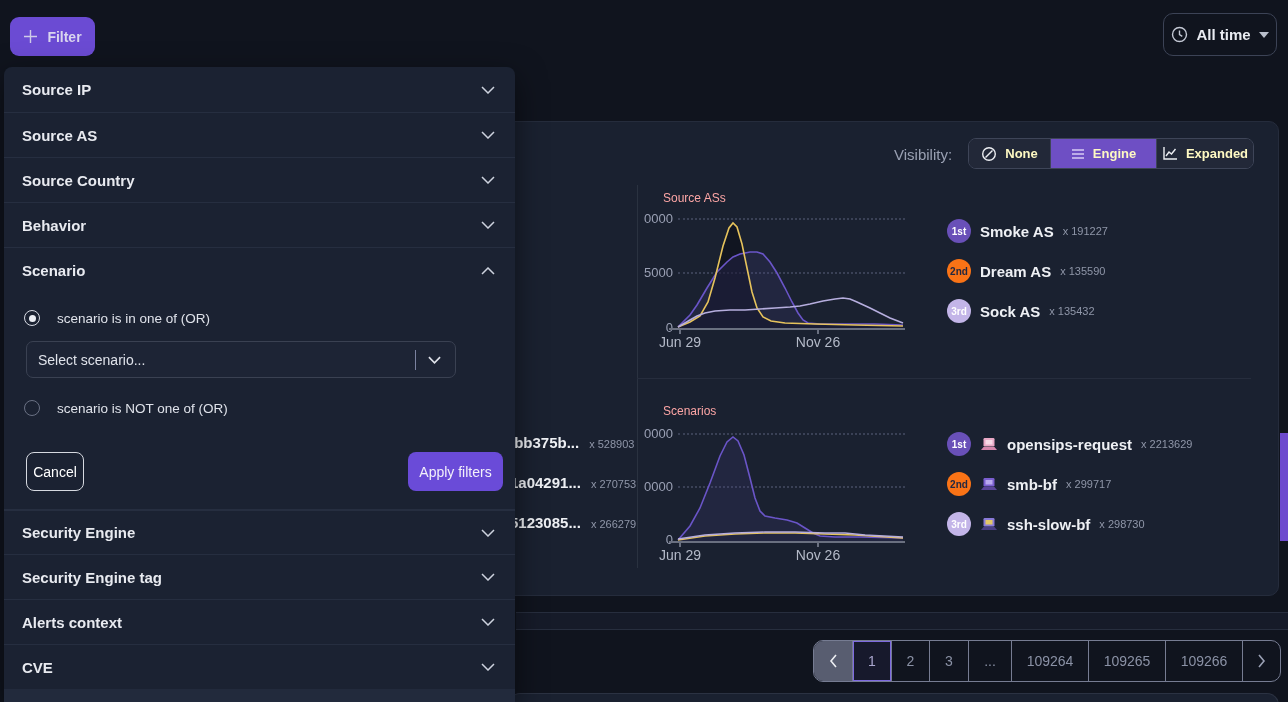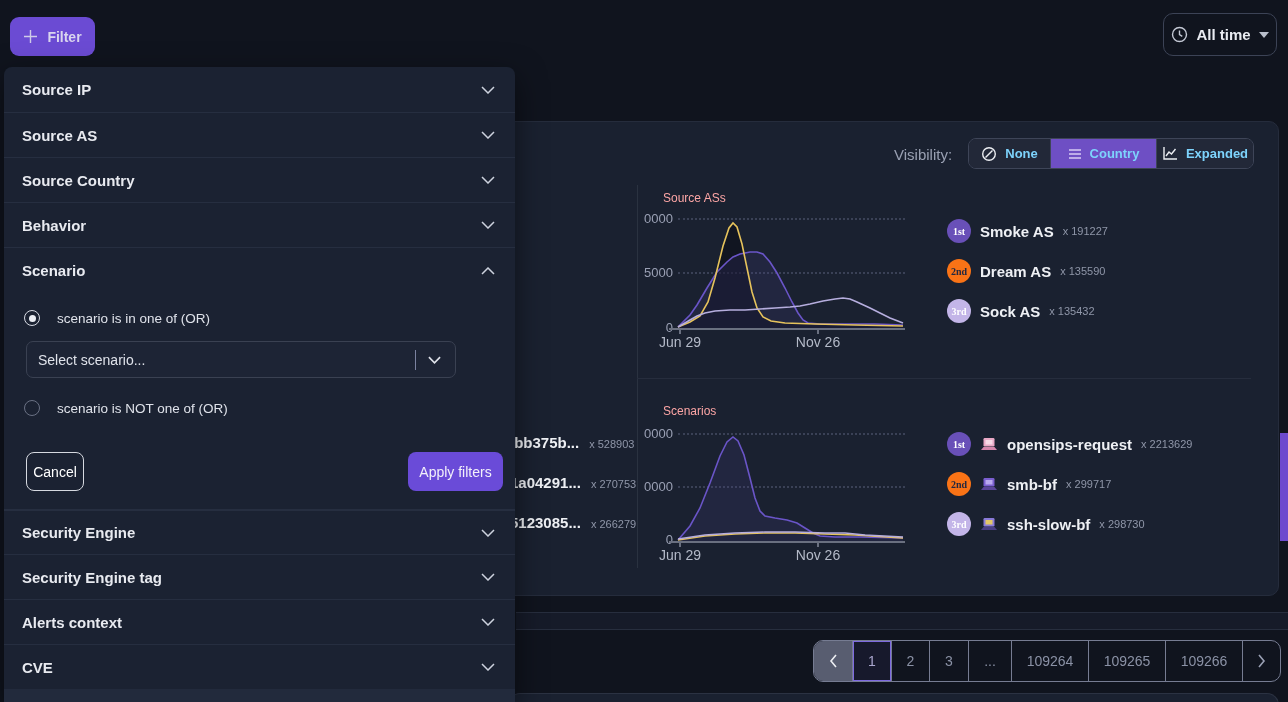--- a/index.html
+++ b/index.html
@@ -16,42 +16,42 @@
   .caret{width:0;height:0;border-left:5px solid transparent;border-right:5px solid transparent;
     border-top:6px solid #b9bfcc;}
 
   
   .card{position:absolute;left:16px;top:121px;width:1263px;height:475px;background:#1a2130;
     border:1px solid #252c3c;border-radius:10px;}
   .vis-label{position:absolute;left:894px;top:146px;font-size:15px;color:#99a0b2;}
   .vis-group{position:absolute;left:968px;top:138px;height:31px;display:flex;border:1px solid #3e4558;
     border-radius:8px;overflow:hidden;}
   .vis-btn{display:flex;align-items:center;justify-content:center;gap:8px;background:#222838;
-    color:#7dd3fc;font-size:13px;font-weight:bold;cursor:pointer;}
+    color:#fef9c3;font-size:13px;font-weight:bold;cursor:pointer;}
   .vis-btn+.vis-btn{border-left:1px solid #3e4558;}
   .vis-btn.sel{background:#6e4fc4;}
   .w-none{width:81px}.w-sum{width:106px}.w-exp{width:97px}
 
   .vdivider{position:absolute;left:637px;top:185px;width:1px;height:383px;background:#2a3240;}
   .hdivider{position:absolute;left:637px;top:378px;width:614px;height:1px;background:#262d3d;}
 
   .chart-box{position:absolute;left:637px;width:275px;height:173px;}
   .cb1{top:185px}.cb2{top:398px}
   .chart-title{position:absolute;left:26px;top:6px;font-size:12px;color:#fca5a5;}
   .ytick{position:absolute;right:239px;font-size:13px;color:#9aa0b4;white-space:nowrap;}
   .grid{position:absolute;left:41px;width:227px;border-top:2px dotted #3a4156;height:0;}
   .xaxis{position:absolute;left:32px;top:143px;width:236px;height:2px;background:#6a7080;}
   .tick{position:absolute;top:143px;width:2px;height:6px;background:#6a7080;}
   .xtick{position:absolute;top:149px;width:60px;text-align:center;font-size:14px;color:#b4bac8;}
   .plot{position:absolute;left:8px;top:25px;}
 
   
   .rank-item{position:absolute;display:flex;align-items:center;gap:9px;height:26px;}
   .badge{width:24px;height:24px;border-radius:50%;display:flex;align-items:center;justify-content:center;
-    font-size:10px;font-weight:bold;color:#fff;flex:0 0 24px;font-family:Liberation Serif, serif;}
+    font-size:10px;font-weight:bold;color:#fff;flex:0 0 24px;}
   .b1{background:#6950b8;} .b2{background:#f97316;color:#232840;} .b3{background:#c3b5e8;}
   .rank-name{font-size:15px;font-weight:bold;color:#eef0f4;white-space:nowrap;}
   .rank-count{font-size:11px;color:#8f96a8;white-space:nowrap;}
   .partial-item{position:absolute;display:flex;align-items:baseline;gap:10px;white-space:nowrap;}
 
   
   .line{position:absolute;height:1px;background:#272e3e;}
   .band{position:absolute;left:516px;top:613px;width:772px;height:16px;background:#161b29;}
   .pager{position:absolute;left:813px;top:640px;height:42px;display:flex;border:1px solid #767c92;
     border-radius:10px;overflow:hidden;}
@@ -118,21 +118,21 @@
       <svg width="16" height="16" viewBox="0 0 16 16">
           <circle cx="8" cy="8" r="6.3" fill="none" stroke="#eceef2" stroke-width="1.4"></circle>
           <path d="M4.5 11.5 L11.5 4.5" stroke="#eceef2" stroke-width="1.4"></path>
         </svg>
       <span>None</span>
     </div>
     <div class="vis-btn sel w-sum">
       <svg width="14" height="12" viewBox="0 0 14 12">
           <path d="M1 2h12M1 6h12M1 10h12" stroke="#d8ccf4" stroke-width="1.6"></path>
         </svg>
-      <span>Country</span>
+      <span>Engine</span>
     </div>
     <div class="vis-btn w-exp">
       <svg width="16" height="15" viewBox="0 0 16 15">
           <path d="M2 1v12h13" fill="none" stroke="#eceef2" stroke-width="1.4"></path>
           <path d="M4 10l3-4 2.5 2 4-5" fill="none" stroke="#eceef2" stroke-width="1.4"></path>
         </svg>
       <span>Expanded</span>
     </div>
   </div>
 

